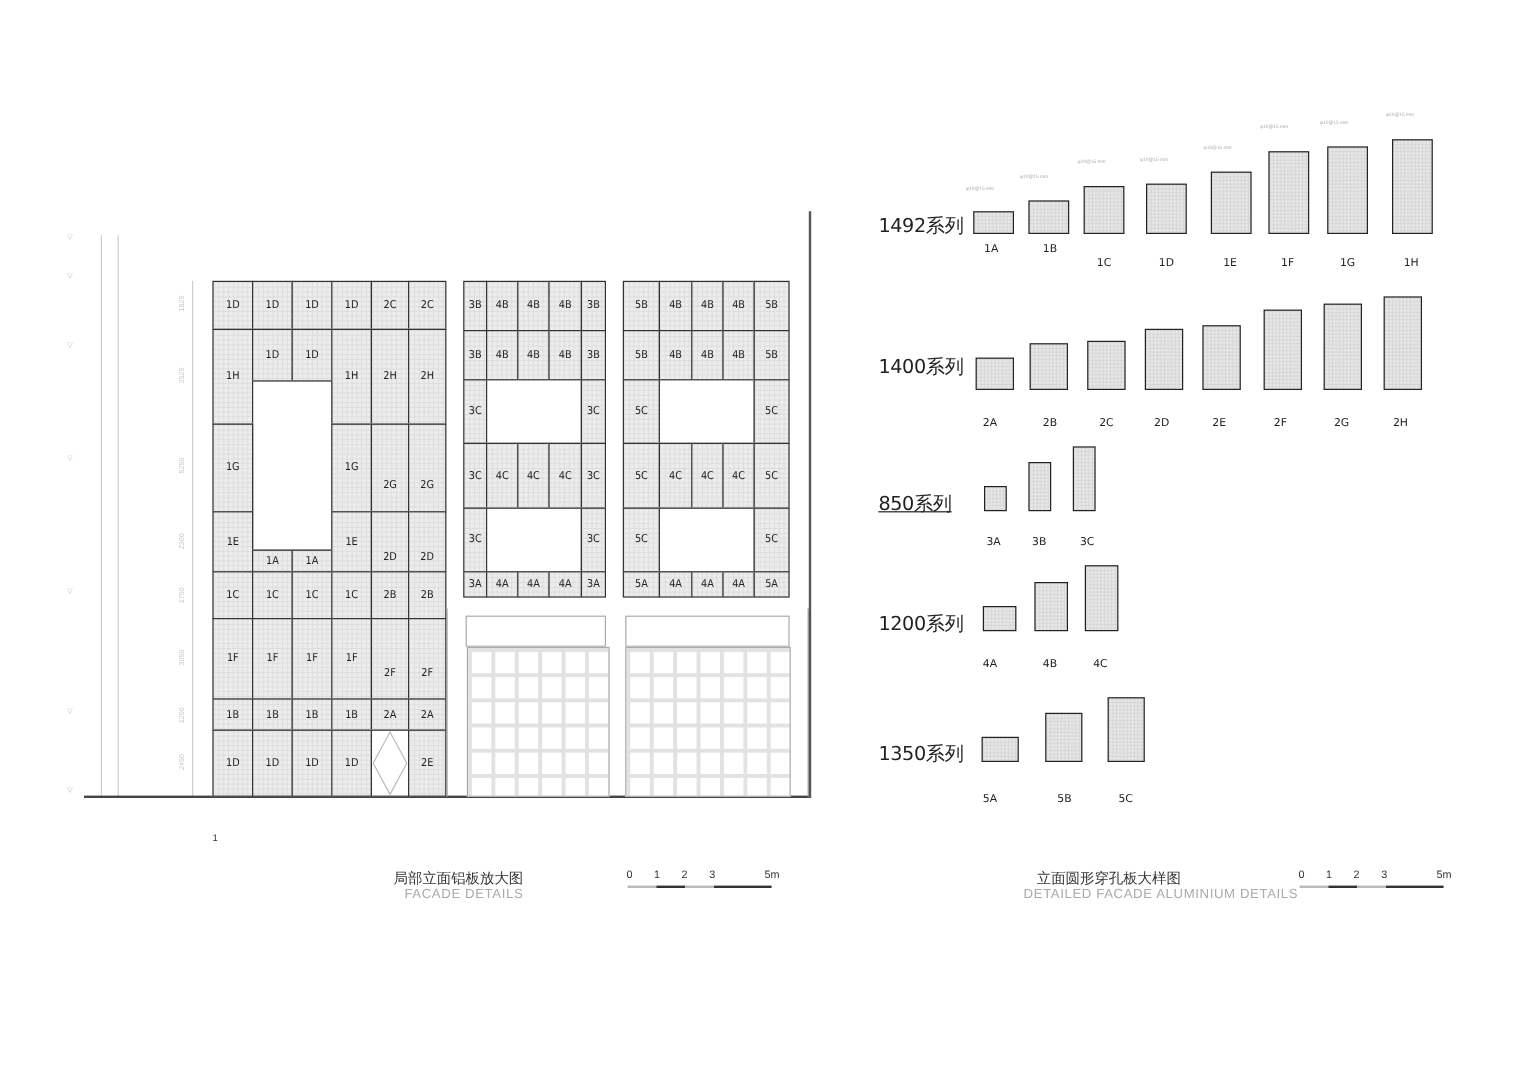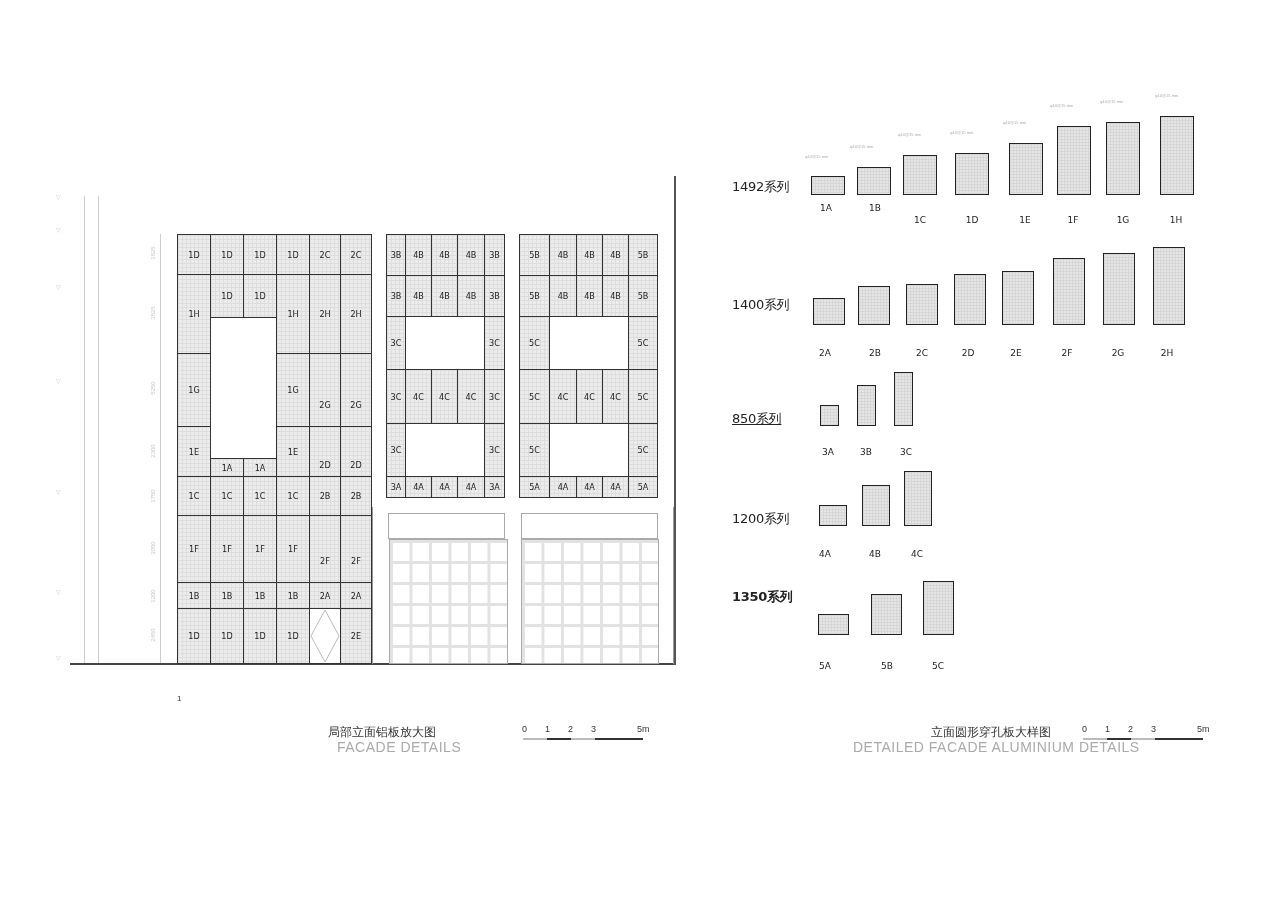--- a/index.html
+++ b/index.html
@@ -5,27 +5,27 @@
   html,body{margin:0;padding:0;background:#fff;}
   body{width:1280px;height:904px;position:relative;overflow:hidden;font-family:"Liberation Sans",sans-serif;}
   .abs{position:absolute;}
   .panel{position:absolute;border:1.5px solid #333;background:#e8e8e8;box-sizing:border-box;
     display:flex;align-items:center;justify-content:center;font-family:"DejaVu Sans Condensed","DejaVu Sans",sans-serif;
     font-size:9px;color:#222;background-image:linear-gradient(#ddd 1px,transparent 1px),linear-gradient(90deg,#ddd 1px,transparent 1px);background-size:4px 4px;background-color:#ececec;}
   .opening{position:absolute;background:#fff;border:1.5px solid #333;box-sizing:border-box;}
   .vline{position:absolute;width:1px;background:#bbb;}
   .hline{position:absolute;height:1px;background:#bbb;}
   .dim{position:absolute;font-size:6px;color:#c8c8c8;}
-  .series-label{position:absolute;font-size:13px;color:#222;font-family:"DejaVu Sans",sans-serif;letter-spacing:-0.3px;}
+  .series-label{position:absolute;font-size:16px;color:#222;font-family:"DejaVu Sans",sans-serif;letter-spacing:-0.3px;}
   .plate{position:absolute;border:1.5px solid #222;box-sizing:border-box;background-color:#e6e6e6;
     background-image:linear-gradient(#d6d6d6 1px,transparent 1px),linear-gradient(90deg,#d6d6d6 1px,transparent 1px);background-size:3px 3px;}
   .plate-code{position:absolute;font-size:9px;color:#222;width:40px;text-align:center;font-family:"DejaVu Sans",sans-serif;}
   .note{position:absolute;font-size:4px;color:#aaa;white-space:nowrap;}
   .title-cn{position:absolute;font-size:12px;color:#333;font-family:"DejaVu Sans",sans-serif;}
-  .title-en{position:absolute;font-size:14px;color:#aaa;letter-spacing:0.5px;}
+  .title-en{position:absolute;font-size:11px;color:#aaa;letter-spacing:0.5px;}
   .scale-num{position:absolute;font-size:9px;color:#333;}
   .glass{position:absolute;border:1px solid #aaa;box-sizing:border-box;background:#fff;
     background-image:linear-gradient(90deg,#e2e2e2 3px,transparent 3px),linear-gradient(#e2e2e2 3px,transparent 3px);background-size:19.5px 100%,100% 21px;}
 </style>
 </head>
 <body>
 
 <div>
 
   <div class="vline" style="left:84px;top:196px;height:468px;background:#ccc;"></div>
@@ -245,38 +245,38 @@
   <div class="plate-code" style="left:886px;top:447px;">3C</div>
 
   <div class="series-label" style="left:732px;top:510px;">1200系列</div>
   <div class="plate" style="left:819px;top:505px;width:28px;height:21px;"></div>
   <div class="plate" style="left:862px;top:485px;width:28px;height:41px;"></div>
   <div class="plate" style="left:904px;top:471px;width:28px;height:55px;"></div>
   <div class="plate-code" style="left:805px;top:549px;">4A</div>
   <div class="plate-code" style="left:855px;top:549px;">4B</div>
   <div class="plate-code" style="left:897px;top:549px;">4C</div>
 
-  <div class="series-label" style="left:732px;top:588px;font-weight:bold;">1350系列</div>
+  <div class="series-label" style="left:732px;top:618px;">1350系列</div>
   <div class="plate" style="left:818px;top:614px;width:31px;height:21px;"></div>
   <div class="plate" style="left:871px;top:594px;width:31px;height:41px;"></div>
   <div class="plate" style="left:923px;top:581px;width:31px;height:54px;"></div>
   <div class="plate-code" style="left:805px;top:661px;">5A</div>
   <div class="plate-code" style="left:867px;top:661px;">5B</div>
   <div class="plate-code" style="left:918px;top:661px;">5C</div>
 
   <div class="note" style="left:805px;top:154px;">φ10@15 mm</div>
   <div class="note" style="left:850px;top:144px;">φ10@15 mm</div>
   <div class="note" style="left:898px;top:132px;">φ10@15 mm</div>
   <div class="note" style="left:950px;top:130px;">φ10@15 mm</div>
   <div class="note" style="left:1003px;top:120px;">φ10@15 mm</div>
   <div class="note" style="left:1050px;top:103px;">φ10@15 mm</div>
   <div class="note" style="left:1100px;top:99px;">φ10@15 mm</div>
   <div class="note" style="left:1155px;top:93px;">φ10@15 mm</div>
 
-  <div class="title-cn" style="left:931px;top:724px;font-family:Liberation Serif, serif;">立面圆形穿孔板大样图</div>
+  <div class="title-cn" style="left:864px;top:724px;font-family:Liberation Serif, serif;">立面圆形穿孔板大样图</div>
   <div class="title-en" style="left:853px;top:739px;">DETAILED FACADE ALUMINIUM DETAILS</div>
 
   <div style="position:absolute;left:1080px;top:724px;width:130px;height:20px;">
     <div class="scale-num" style="left:2px;top:0;">0</div>
     <div class="scale-num" style="left:25px;top:0;">1</div>
     <div class="scale-num" style="left:48px;top:0;">2</div>
     <div class="scale-num" style="left:71px;top:0;">3</div>
     <div class="scale-num" style="left:117px;top:0;">5m</div>
     <div class="abs" style="left:3px;top:14px;width:24px;height:2px;background:#bbb;"></div>
     <div class="abs" style="left:27px;top:14px;width:24px;height:2px;background:#333;"></div>

